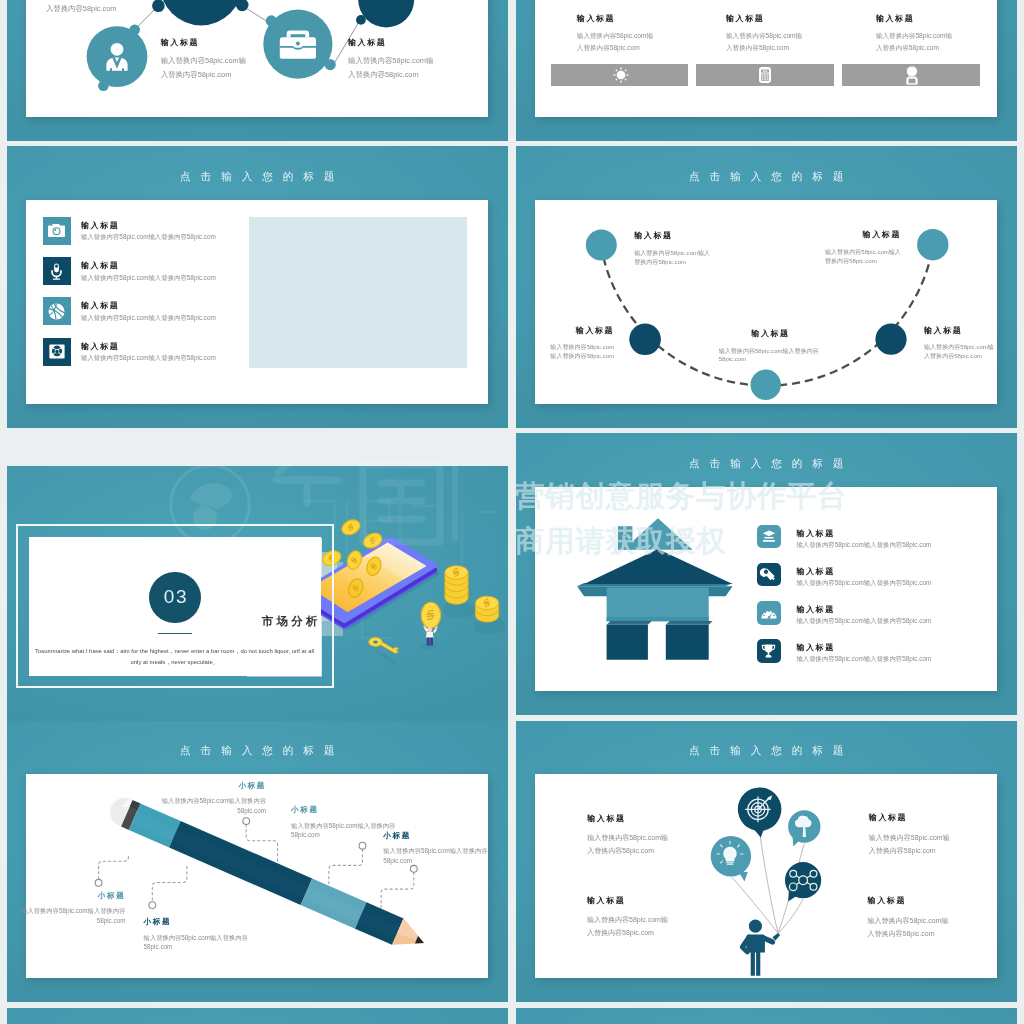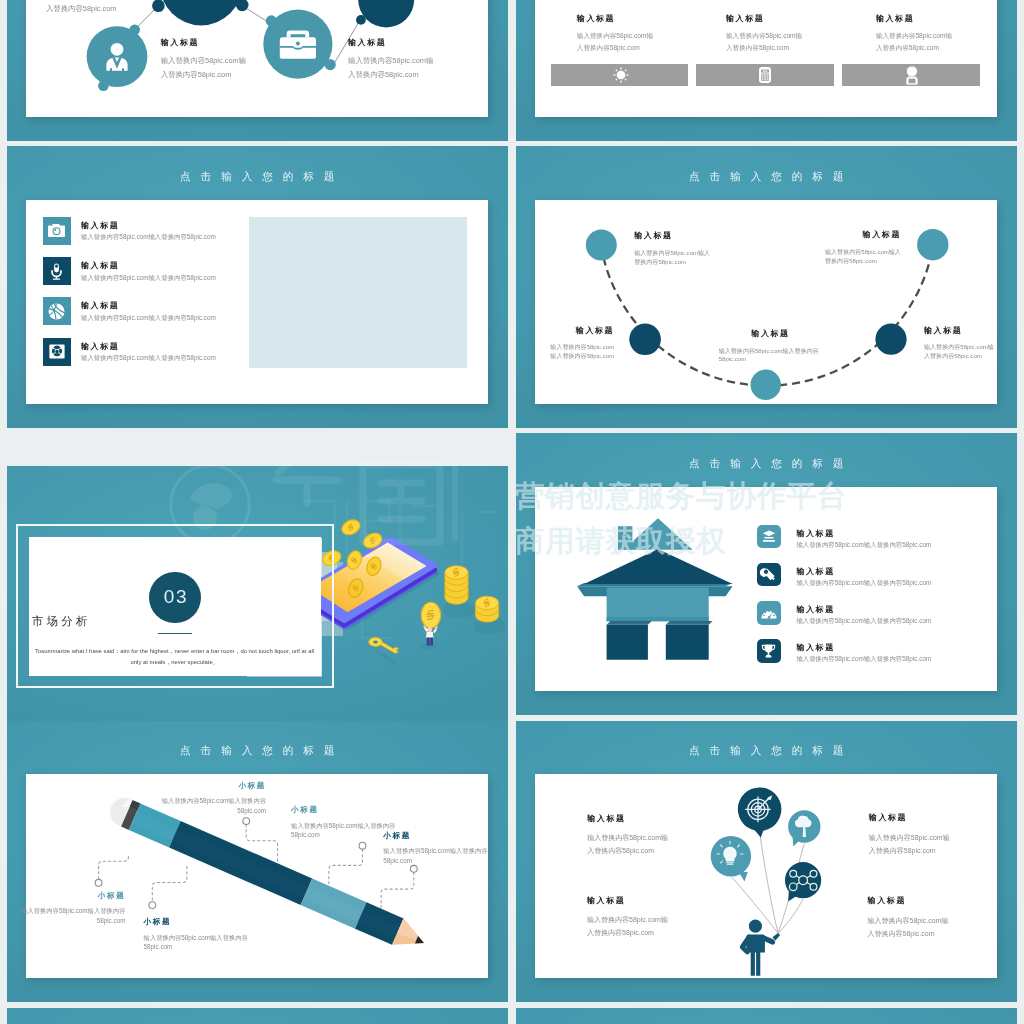--- a/index.html
+++ b/index.html
@@ -373,21 +373,21 @@
       <ellipse cx="368.5" cy="176" rx="2.4" ry="1.5" fill="#3d8c9e"></ellipse>
       <path d="M373.3 178.6 L388.5 187.4 L391.5 185.6 L389 184.2 L391.5 182.8 L388.8 181.2 L386.3 182.7 L375.6 176.5 Z" fill="#fbd949" stroke="#e2b01a" stroke-width="0.9"></path>
     </g>
   </svg>
 
   <div style="position:absolute;left:8.6px;top:57.9px;width:318.5px;height:164.3px;border:2.6px solid #eef7f9;box-sizing:border-box;"></div>
   <div class="card" style="left:21.6px;top:70.6px;width:292px;height:139px;box-shadow:none;">
     <div style="position:absolute;left:120.8px;top:35.2px;width:51.6px;height:51.6px;border-radius:50%;background:#135269;">
       <div style="position:absolute;left:0;right:0;top:14.5px;text-align:center;color:#dff0f4;font-size:19px;font-weight:300;letter-spacing:1.5px;text-indent:1.5px;line-height:22px;">03</div>
     </div>
-    <div style="position:absolute;left:0;right:0;top:77.5px;text-align:left;color:#333;font-size:11.5px;font-weight:400;letter-spacing:3.2px;text-indent:3.2px;">市场分析</div>
+    <div style="position:absolute;left:0;right:0;top:77.5px;text-align:right;color:#333;font-size:11.5px;font-weight:700;letter-spacing:3.2px;text-indent:3.2px;">市场分析</div>
     <div style="position:absolute;left:129.6px;top:96.5px;width:34.2px;height:1.4px;background:#2f5d6e;"></div>
     <div style="position:absolute;left:-3px;right:-3px;top:109.8px;text-align:center;color:#4a4a4a;font-size:5.9px;line-height:10.9px;">
       <div>Tosummarize what I have said：aim for the highest，never enter a bar room，do not touch liquor, orif at all</div>
       <div>only at meals，never speculate。</div>
     </div>
   </div>
 </div>
 
 <div class="slide" id="s6" style="left:516px;top:433.4px;">
   <div class="stitle" style="top:23.5px;">点 击 输 入 您 的 标 题</div>

